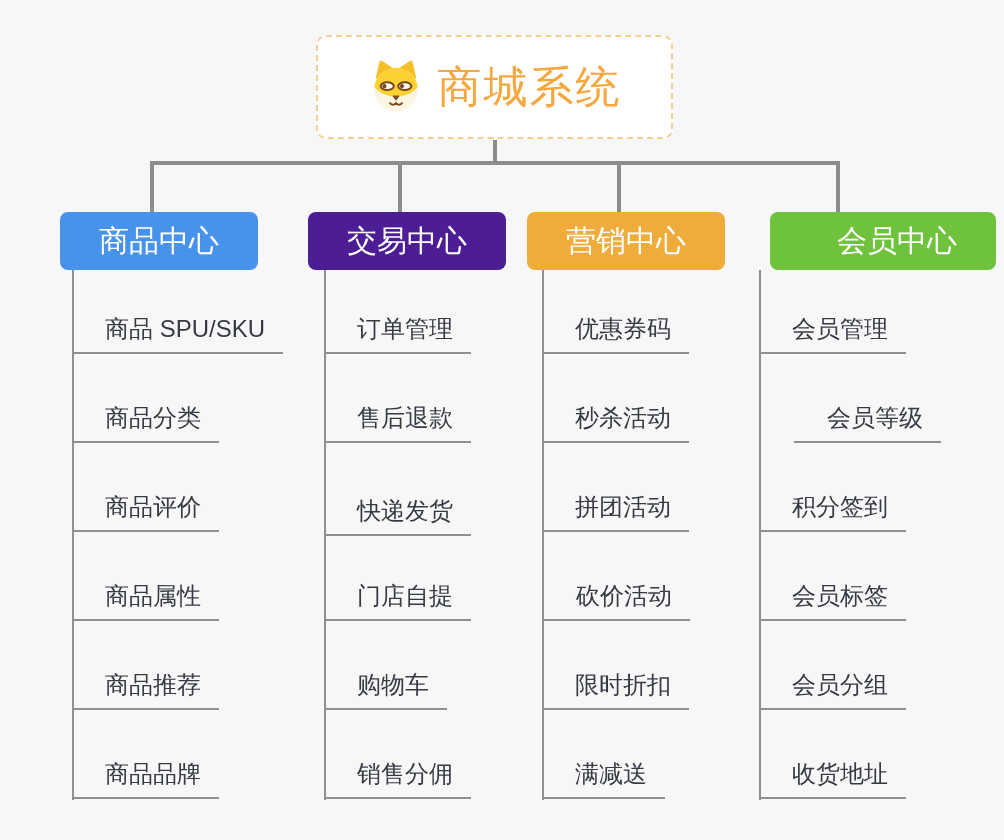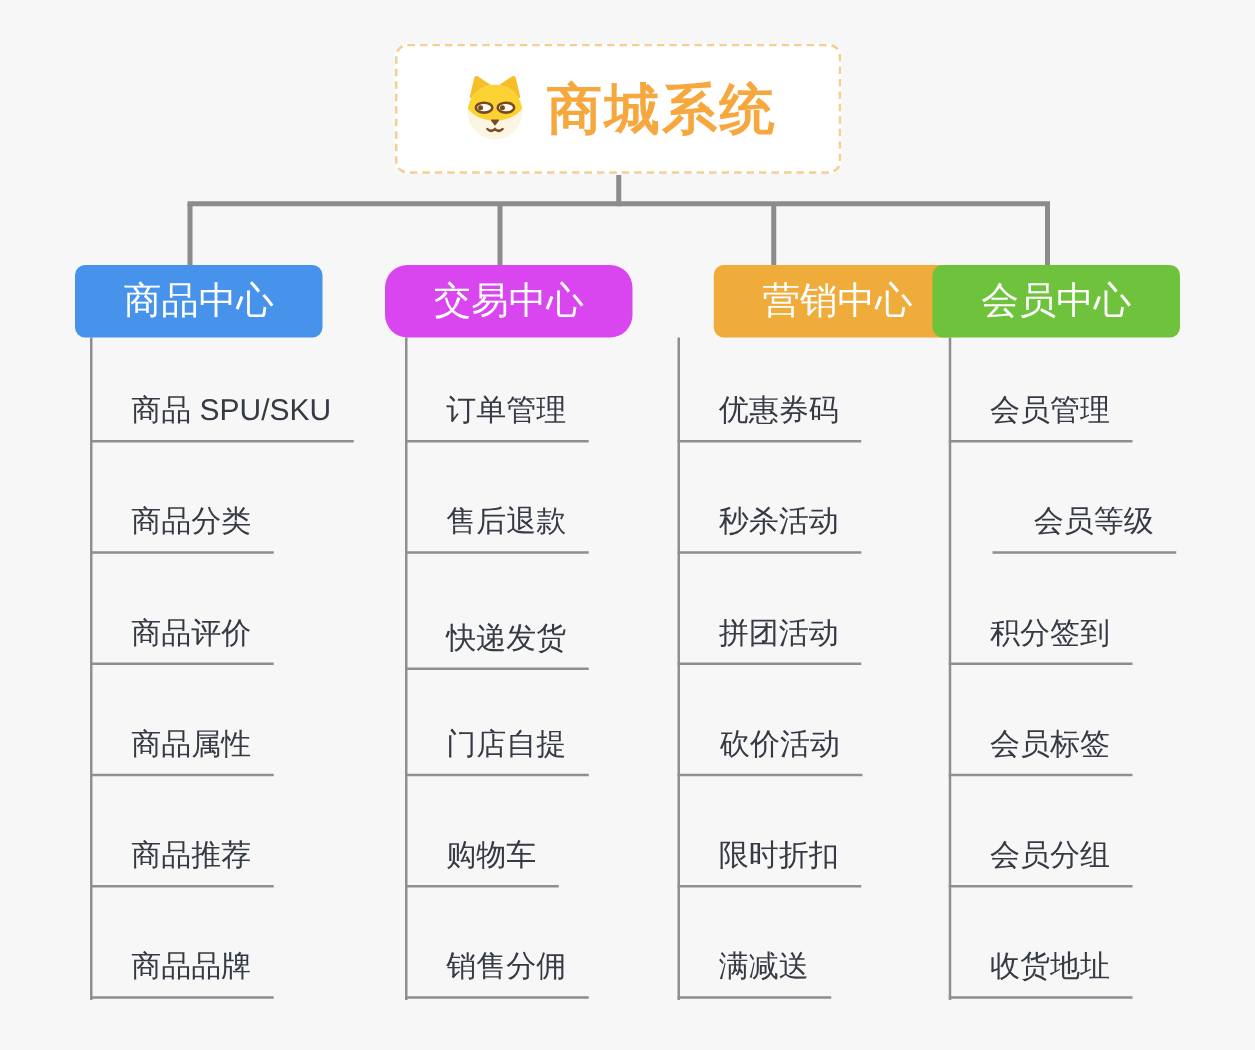--- a/index.html
+++ b/index.html
@@ -30,43 +30,43 @@
     border: 2px dashed #f5ce92;
     border-radius: 10px;
     box-sizing: border-box;
     display: flex;
     align-items: center;
     justify-content: center;
     gap: 14px;
   }
   .root-title {
     font-size: 44px;
-    font-weight: 700;
+    font-weight: 400;
     color: #f6a73d;
     letter-spacing: 2px;
     white-space: nowrap;
   }
   .dog-icon { width: 56px; height: 56px; flex: 0 0 auto; }
 
   
   .branch-header {
     position: absolute;
     top: 212px;
     width: 198px; height: 58px;
     border-radius: 8px;
     color: #ffffff;
     font-size: 30px;
     line-height: 58px;
     text-align: center;
     white-space: nowrap;
   }
   .bh0 { left: 60px; }
   .bh1 { left: 308px; }
-  .bh2 { left: 527px; margin-left: 44px; }
-  .bh3 { left: 746px; }
+  .bh2 { left: 527px; }
+  .bh3 { left: 770px; padding-left: 28px; }
 
   
   .leaf {
     position: absolute;
     font-size: 24px;
     line-height: 30px;
     color: #363a43;
     padding: 0 18px 8px 33px;
     border-bottom: 2px solid #8f8f8f;
     white-space: nowrap;
@@ -106,21 +106,21 @@
       <circle cx="18.8" cy="31" r="2.3" fill="#7a4a1e"></circle>
       <ellipse cx="42" cy="31" rx="7.5" ry="4.5" fill="#fffdf6" stroke="#7a4a1e" stroke-width="2.4"></ellipse>
       <circle cx="38.8" cy="31" r="2.3" fill="#7a4a1e"></circle>
       <path d="M29 42.5 L35 42.5 L32 46.5 Z" fill="#7a4a1e" stroke="#7a4a1e" stroke-width="1.5" stroke-linejoin="round"></path>
       <path d="M25 50.5 Q28.5 54 32 50.5 Q35.5 54 39 50.5" stroke="#7a4a1e" stroke-width="2.2" fill="none" stroke-linecap="round"></path>
     </svg>
     <span class="root-title">商城系统</span>
   </div>
 
   <div class="branch-header bh0" style="background: rgb(71, 147, 236);">商品中心</div>
-  <div class="branch-header bh1" style="background: #d946ef; border-radius: 18px;">交易中心</div>
+  <div class="branch-header bh1" style="background: #4c1d95;">交易中心</div>
   <div class="branch-header bh2" style="background: rgb(239, 172, 59);">营销中心</div>
   <div class="branch-header bh3" style="background: rgb(110, 194, 60);">会员中心</div>
 
   <div class="leaf" style="left:72px; top:314px;">商品 SPU/SKU</div>
   <div class="leaf" style="left:72px; top:403px;">商品分类</div>
   <div class="leaf" style="left:72px; top:492px;">商品评价</div>
   <div class="leaf" style="left:72px; top:581px;">商品属性</div>
   <div class="leaf" style="left:72px; top:670px;">商品推荐</div>
   <div class="leaf" style="left:72px; top:759px;">商品品牌</div>
 

